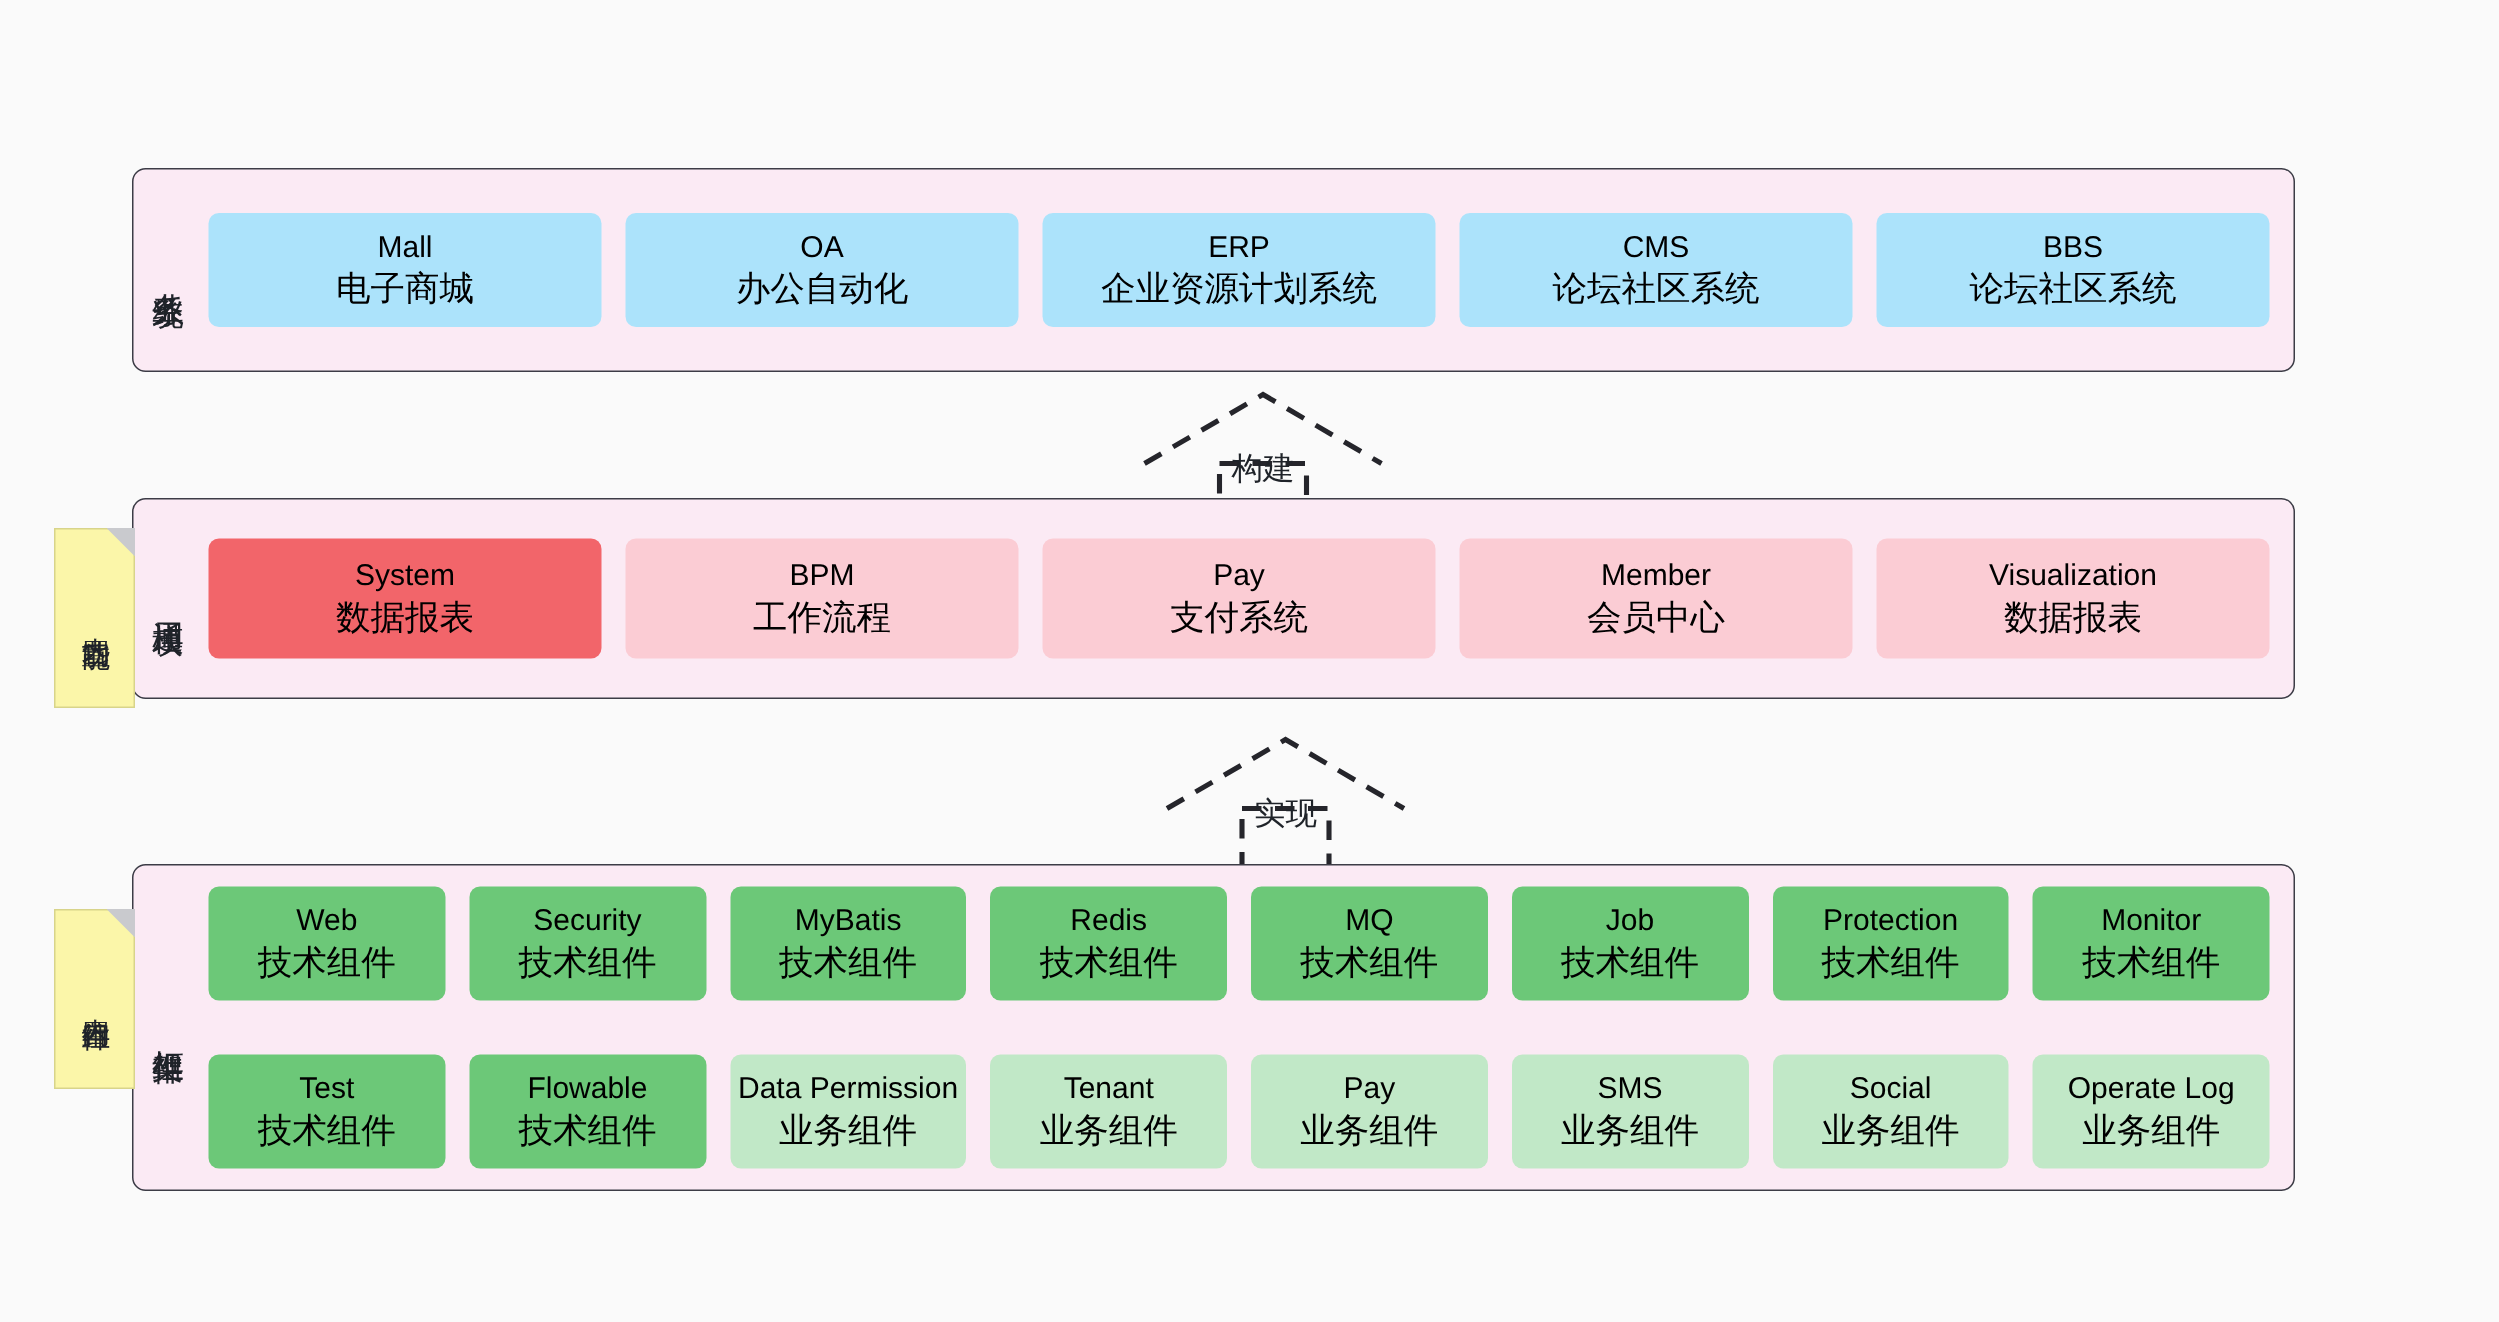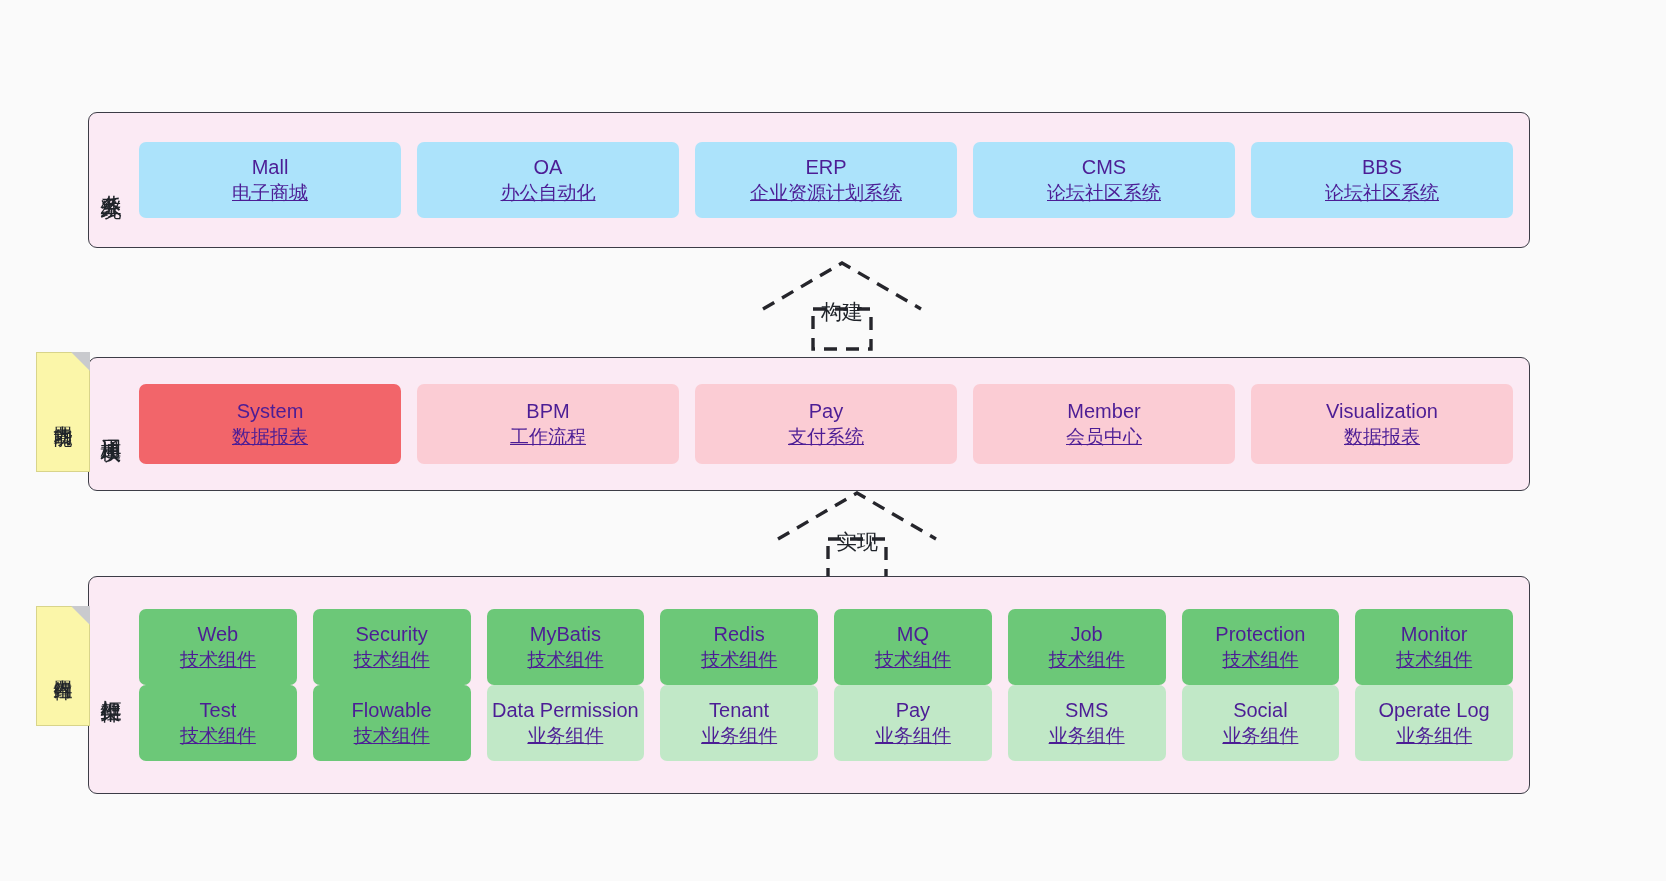--- a/index.html
+++ b/index.html
@@ -50,69 +50,68 @@
   .layer-body {
     flex: 1 1 auto;
     align-self: stretch;
     display: flex;
     align-items: center;
     padding: 0 16px 0 6px;
   }
 
   .layer-body.two-rows {
     flex-direction: column;
-    justify-content: center;
+    justify-content: space-between;
     padding: 14px 16px 14px 6px;
   }
 
   .row {
     display: flex;
     width: 100%;
     gap: 16px;
   }
 
   
   .node {
     flex: 1 1 0;
     border-radius: 7px;
     display: flex;
     flex-direction: column;
     align-items: center;
     justify-content: center;
     text-align: center;
-    color: #4c1d95;
+    color: #000000;
     padding: 6px 4px;
   }
 
   .node .title {
     font-size: 20px;
     line-height: 1.26;
     white-space: nowrap;
   }
   .node .subtitle {
-    font-size: 19px;
+    font-size: 23px;
     line-height: 1.26;
     white-space: nowrap;
-    text-decoration: underline;
   }
   .node.wrap .title { white-space: normal; }
 
   
   .c-blue        { background: #ace3fb; }
   .c-red         { background: #f2656a; }
   .c-pink        { background: #fbccd4; }
   .c-green       { background: #6cc878; }
   .c-lightgreen  { background: #c1e8c7; }
 
   
   #layer-business { left: 88px; top: 112px; width: 1442px; height: 136px; }
   #layer-business .node { height: 76px; }
 
   
-  #layer-modules { left: 88px; top: 357px; width: 1442px; height: 134px; }
+  #layer-modules { left: 88px; top: 332px; width: 1442px; height: 134px; }
   #layer-modules .node { height: 80px; }
 
   
   #layer-framework { left: 88px; top: 576px; width: 1442px; height: 218px; }
   #layer-framework .node { height: 76px; }
 
   
   .note {
     position: absolute;
     width: 54px;

